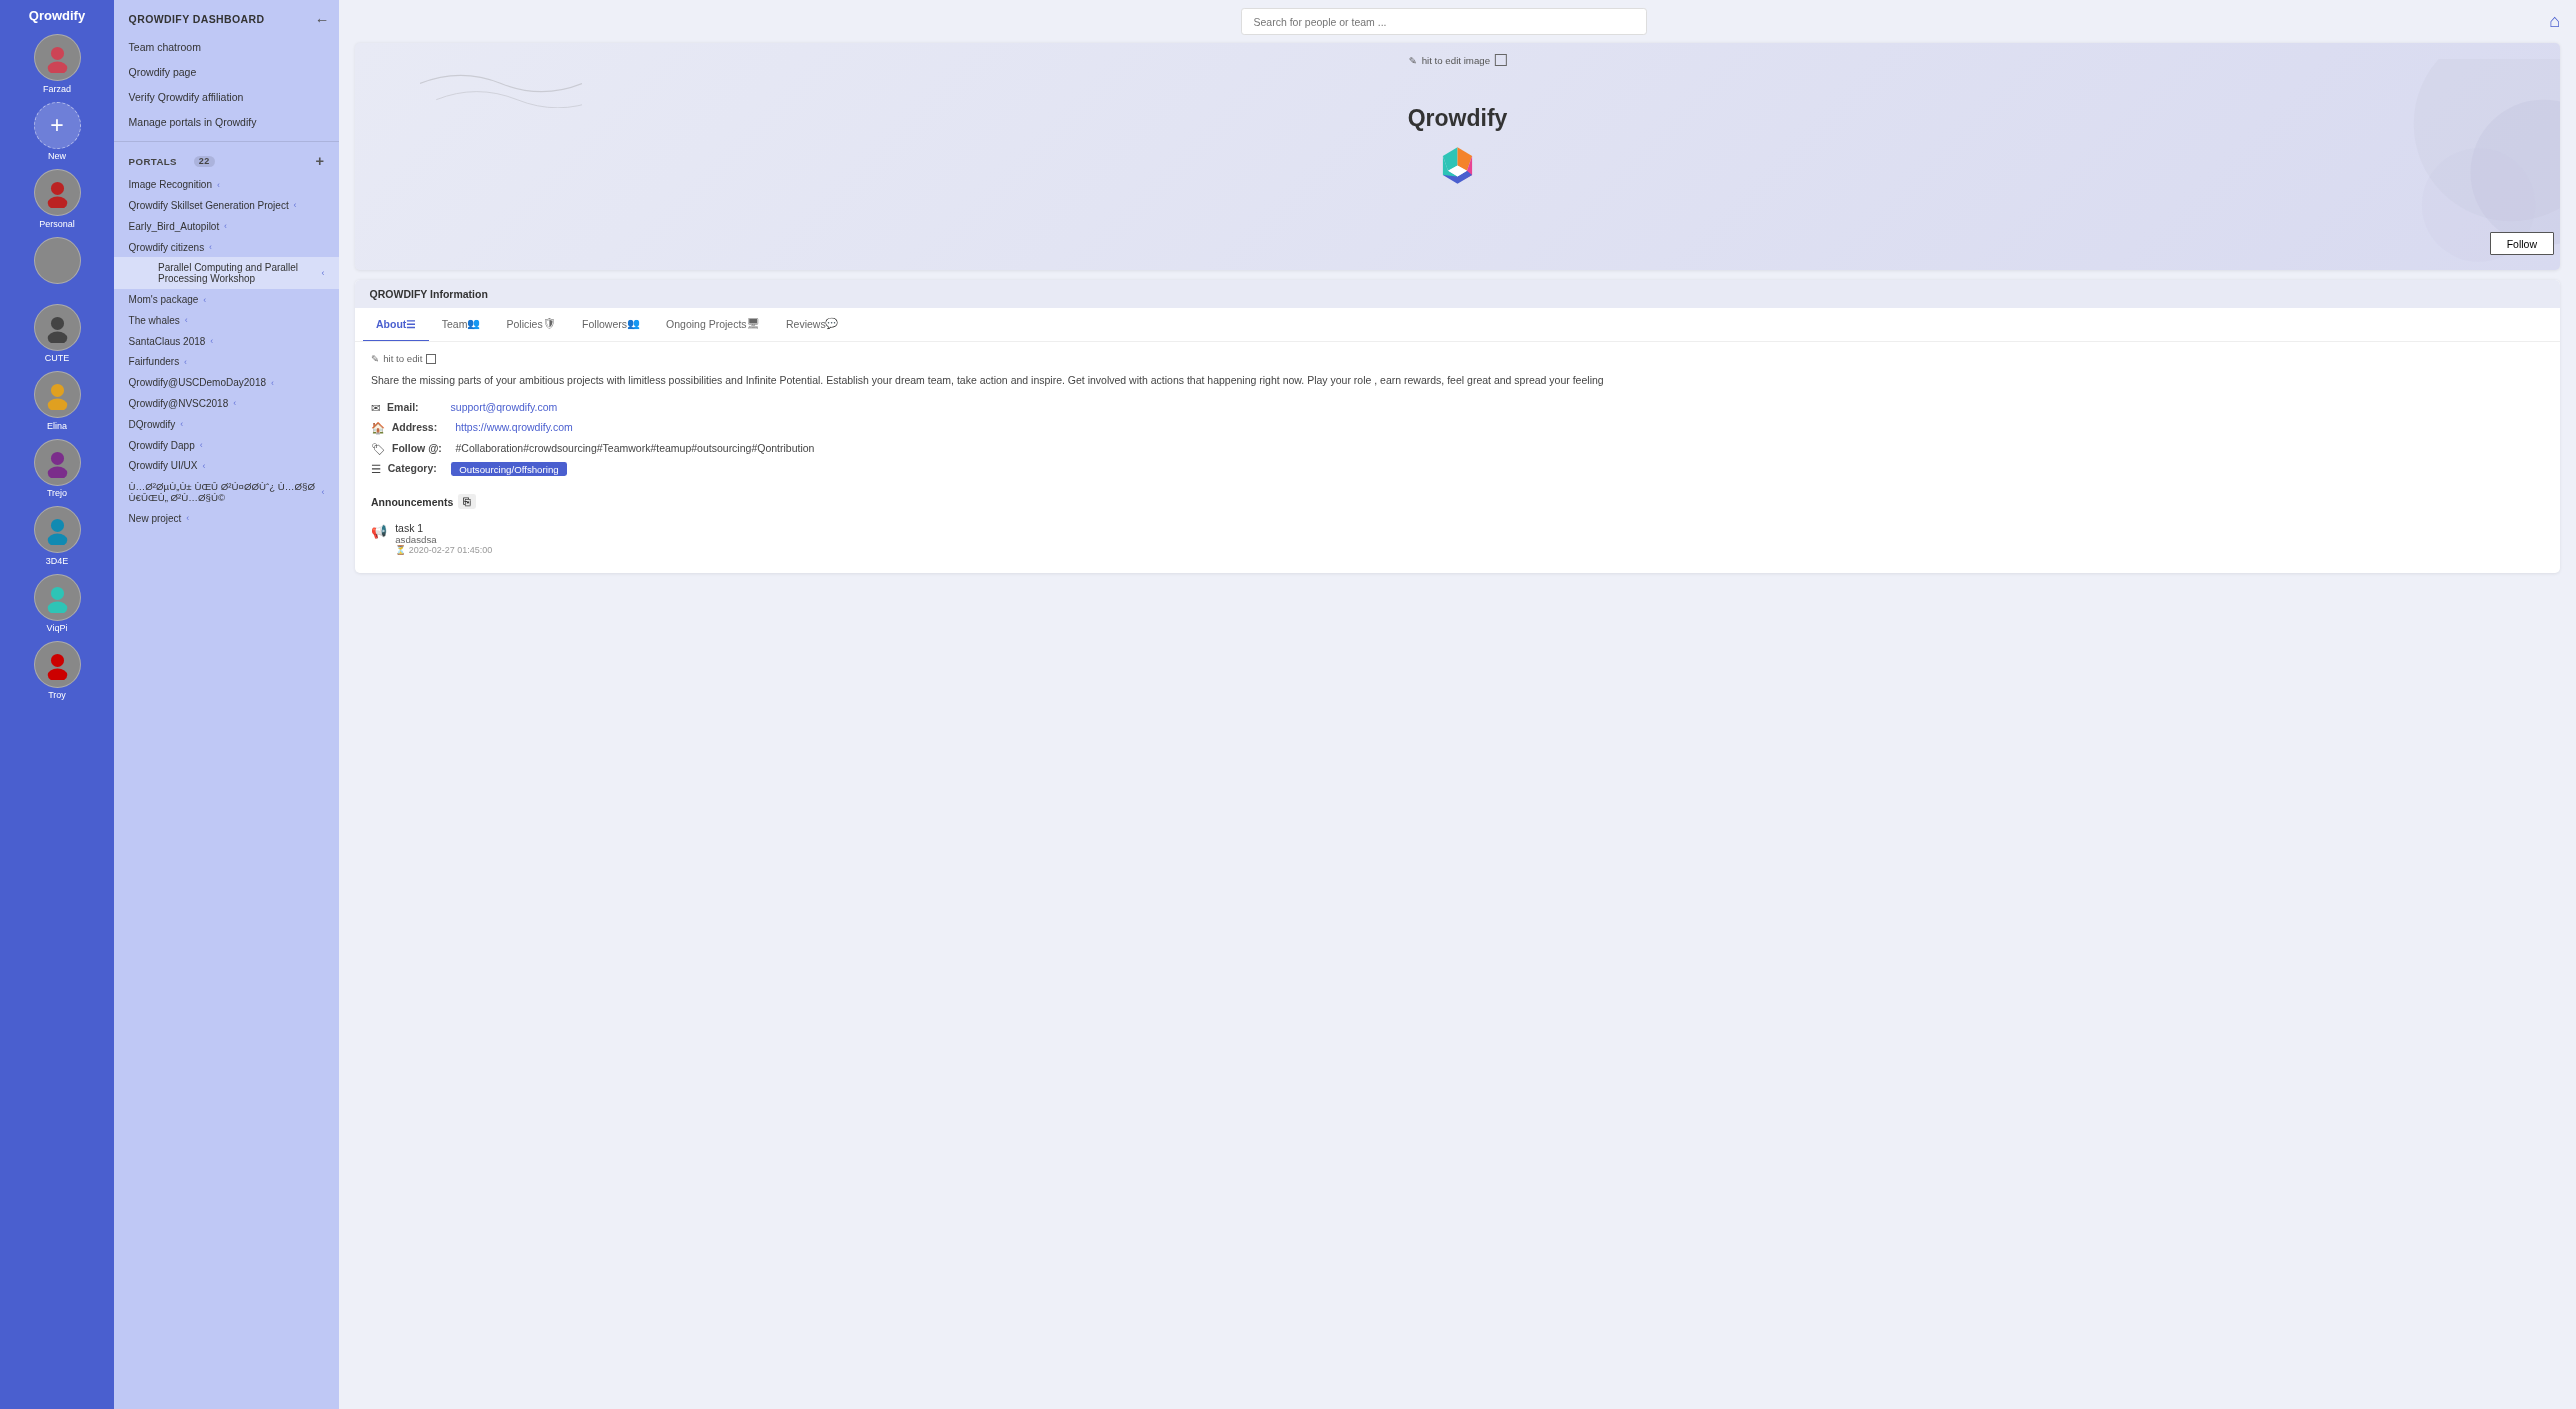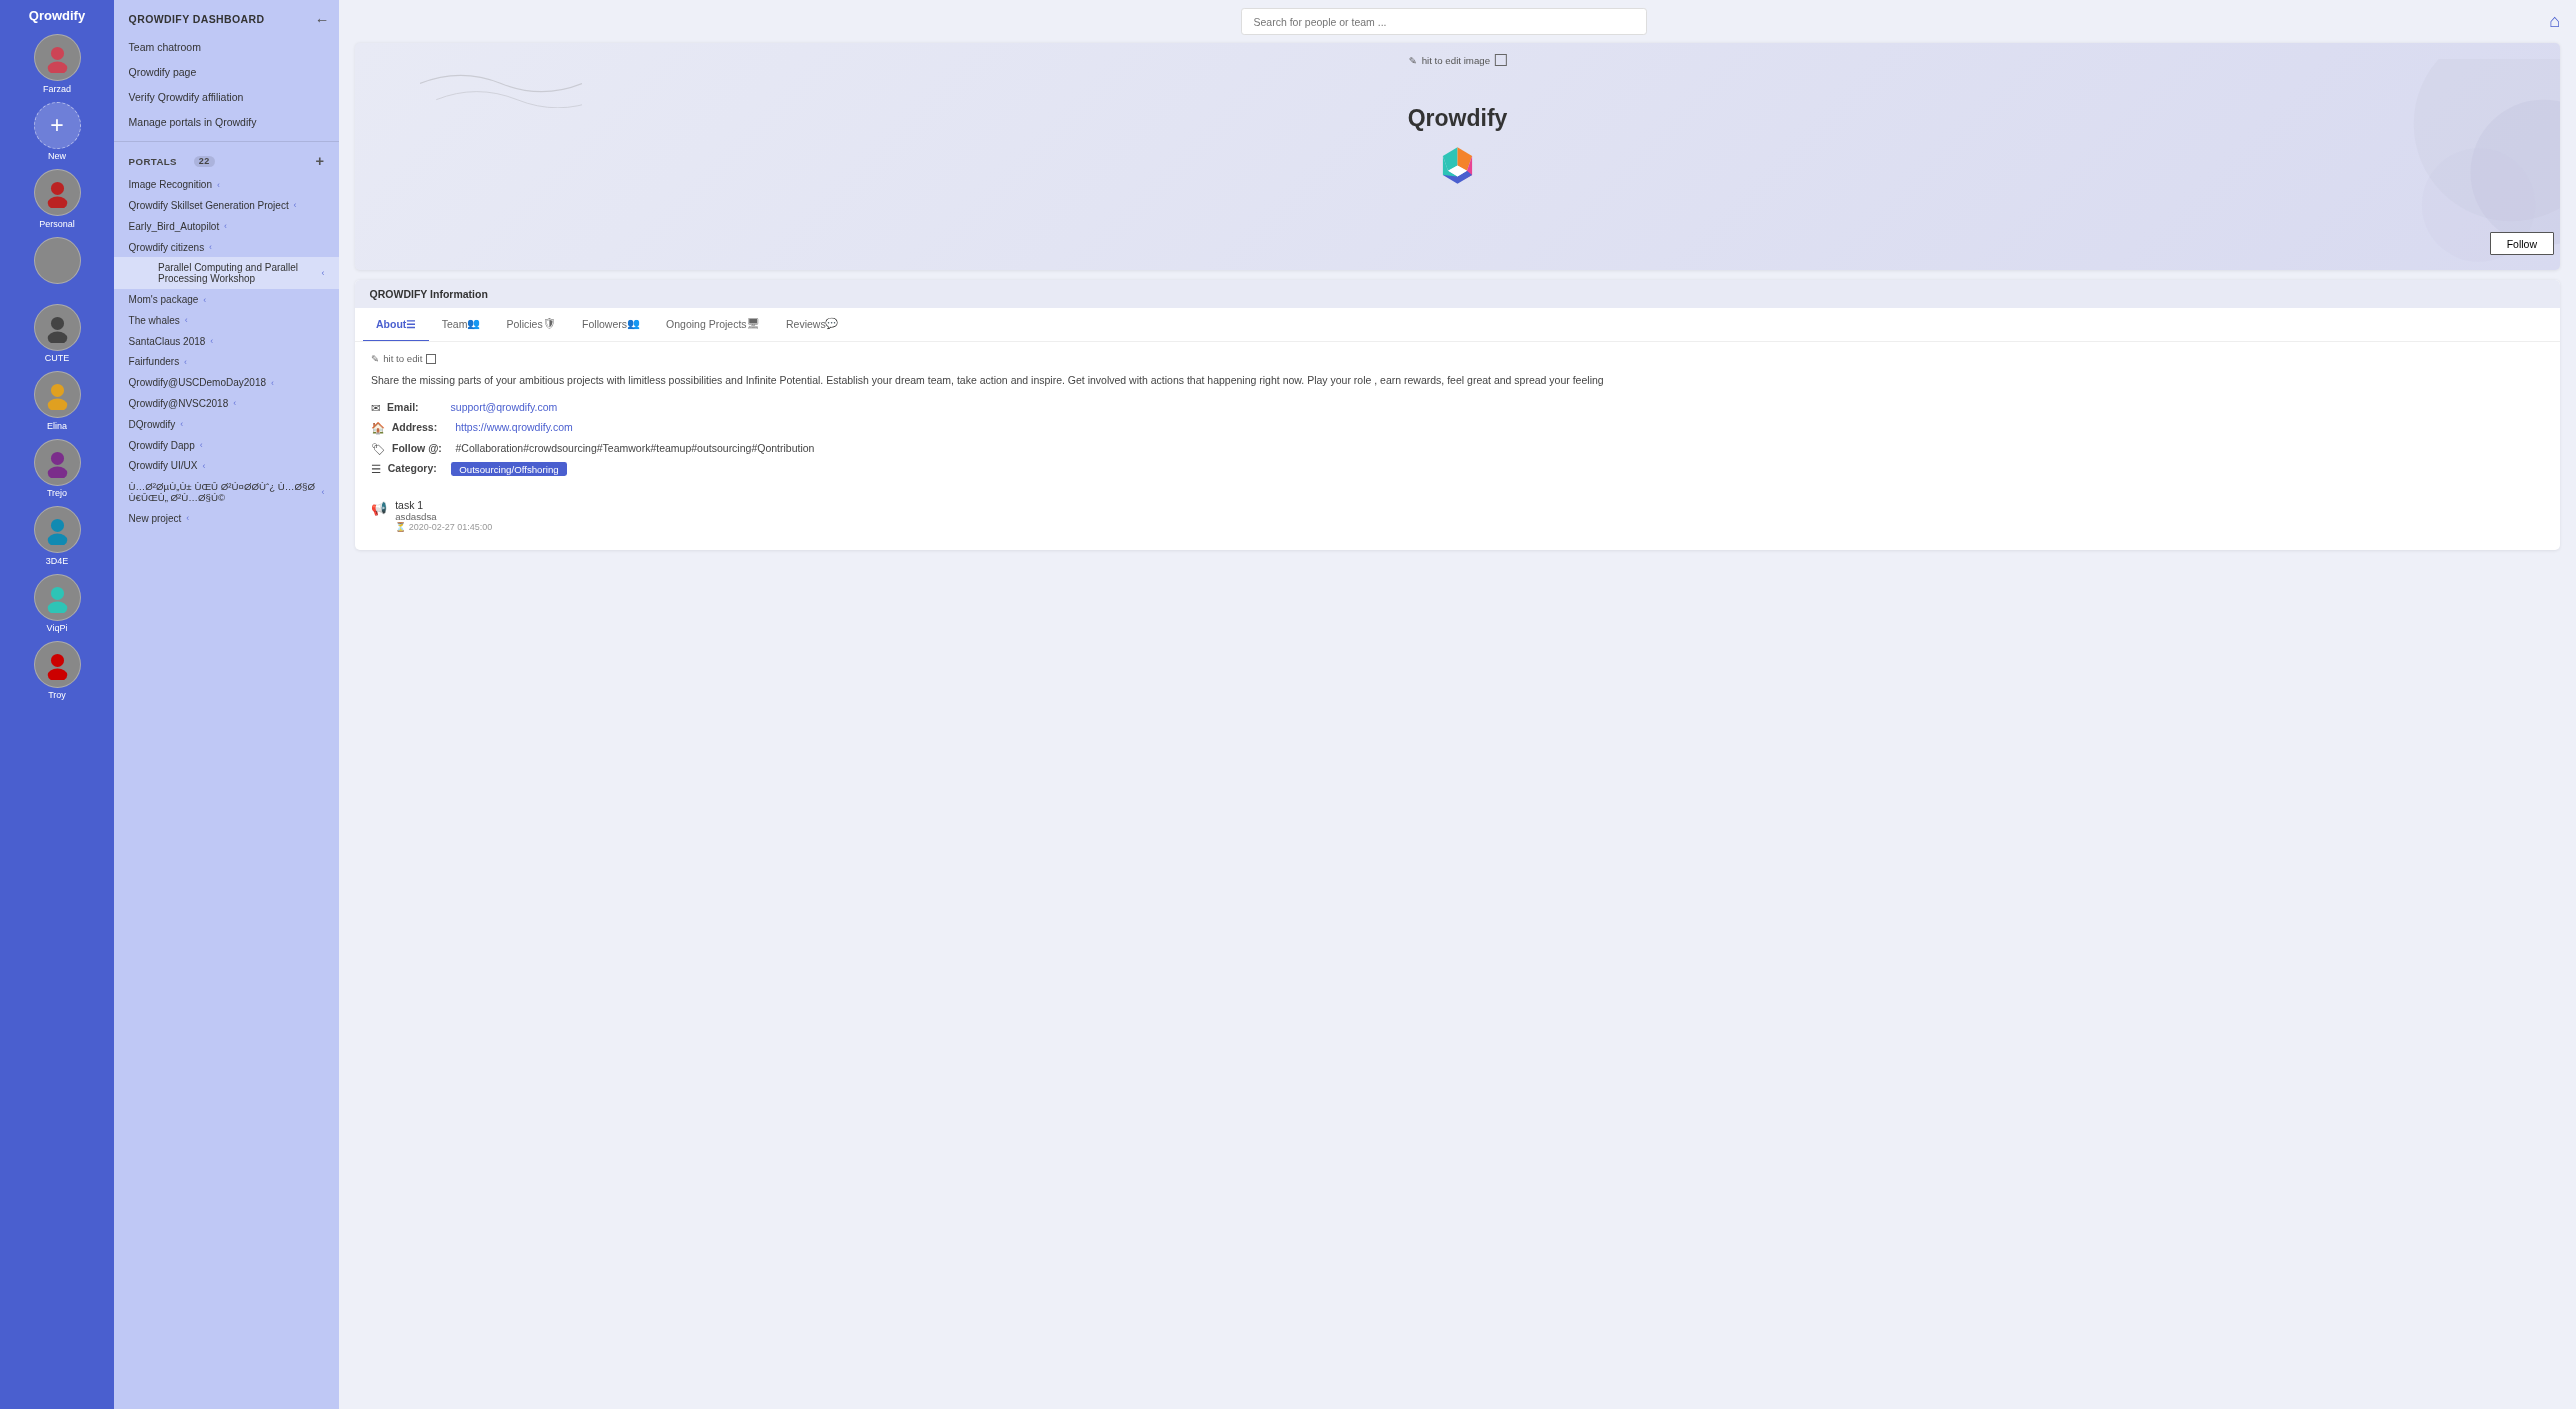--- a/index.html
+++ b/index.html
@@ -648,20 +648,24 @@
       </div>
 
       <div class="info-row">
         <span style="font-size:11.4px;">☰</span>
         <span class="info-label">Category:</span>
         <span class="category-badge">Outsourcing/Offshoring</span>
       </div>
     </div>
 
     <div class="announcements-section">
+      <div class="announcements-header">
+        <span>Announcements</span>
+        <span style="font-size:9.7px;background:#eee;padding:1.6px 4.9px;border-radius:2.4px;">⎘</span>
+      </div>
 
       <div class="announcement-item">
         <span class="ann-icon">📢</span>
         <div>
           <div class="ann-title">task 1</div>
           <div class="ann-sub">asdasdsa</div>
           <div class="ann-date">
             <span>⏳</span>
             <span>2020-02-27 01:45:00</span>
           </div>

